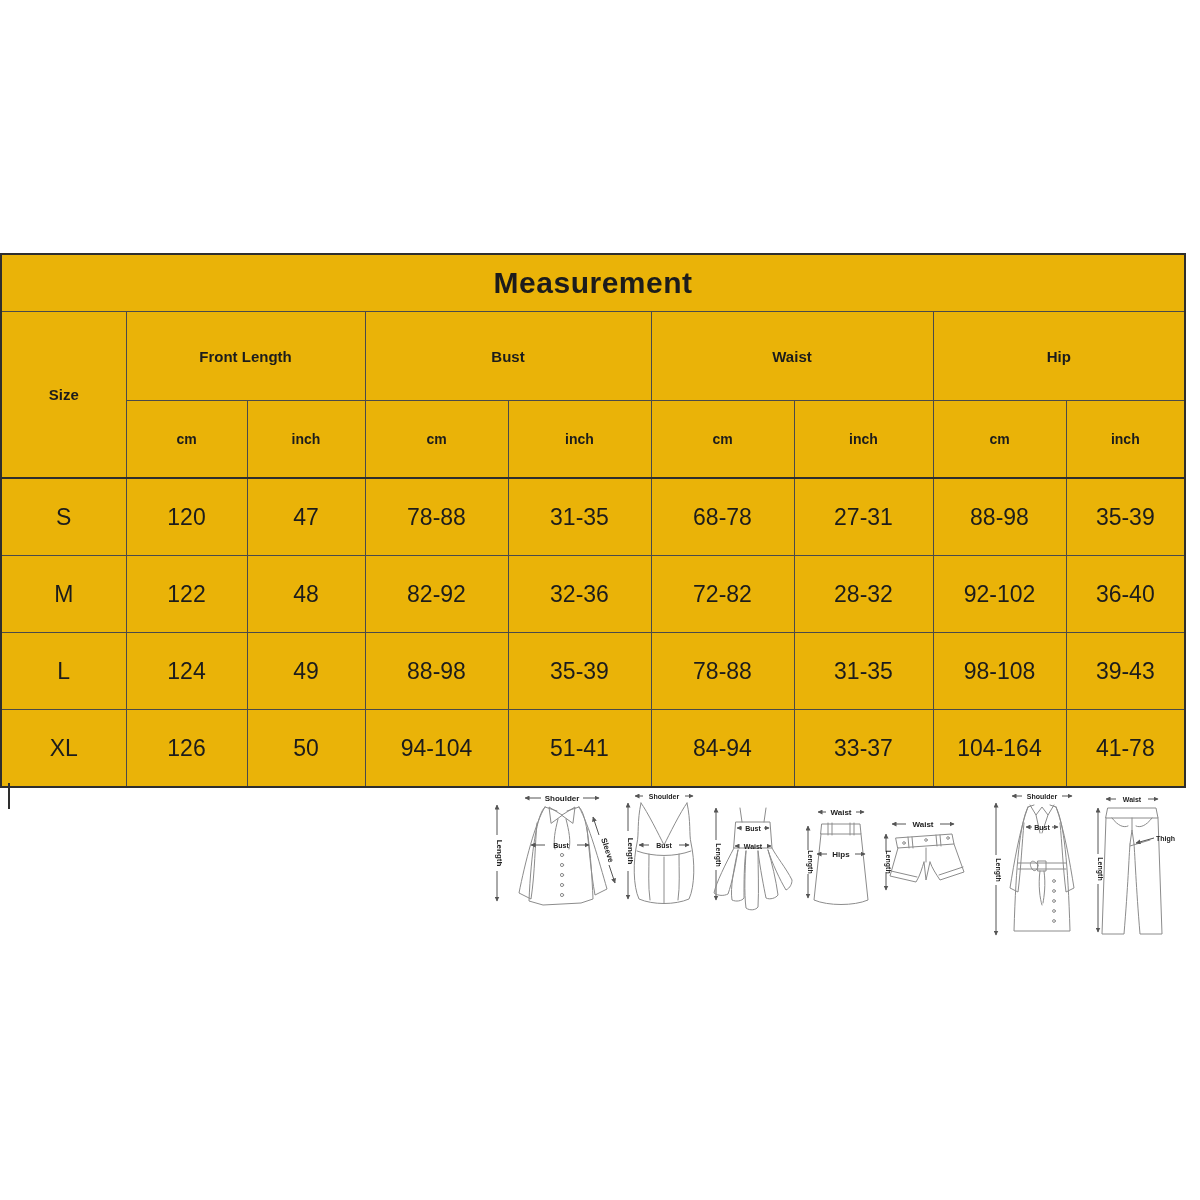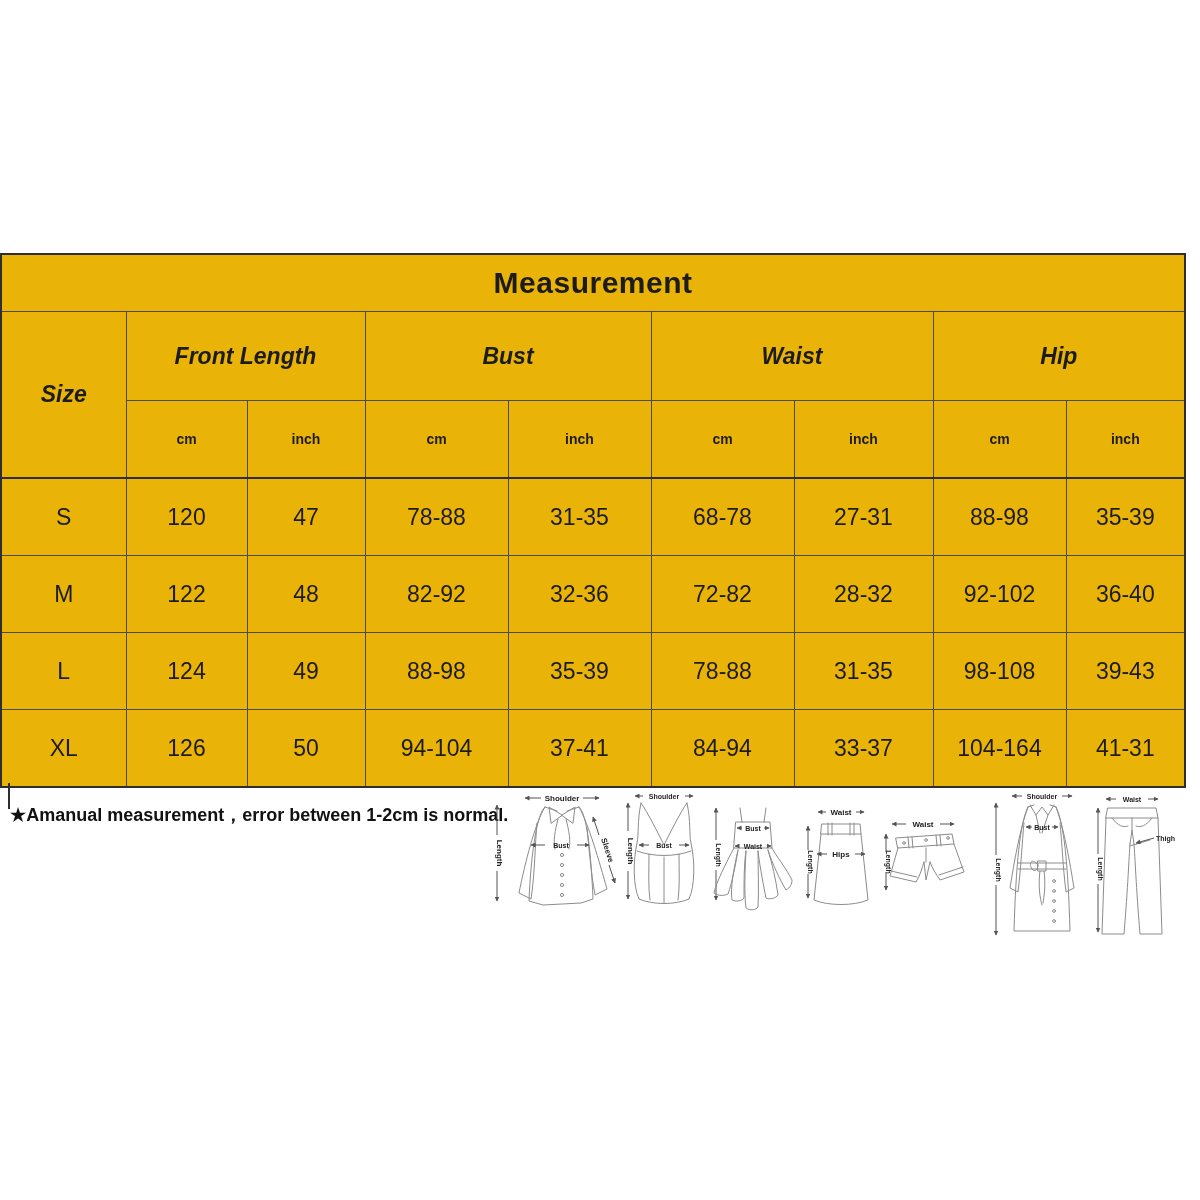--- a/index.html
+++ b/index.html
@@ -3,21 +3,21 @@
 <meta charset="utf-8">
 <style>
   html,body{margin:0;padding:0;background:#ffffff;}
   .sheet{position:relative;width:1200px;height:1200px;background:#ffffff;overflow:hidden;
          font-family:"Liberation Sans",sans-serif;color:#1c1c1c;}
   table.meas{position:absolute;left:0;top:253px;width:1184px;border-collapse:collapse;
              table-layout:fixed;border:2px solid #2e2e2e;background:#eab308;}
   table.meas th,table.meas td{border:1px solid #4a4a4a;text-align:center;vertical-align:middle;
              padding:0;color:#1c1c1c;}
   tr.title-row th{height:56px;font-size:30px;font-weight:600;letter-spacing:0.5px;}
-  tr.group-row th{height:88px;font-size:23px;font-weight:600;font-style:italic;}
+  tr.group-row th{height:88px;font-size:15px;font-weight:600;}
   tr.unit-row th{height:76px;font-size:14px;font-weight:600;}
   tbody td{height:76px;font-size:23px;font-weight:400;}
   tbody tr:first-child td{border-top:2px solid #2e2e2e;}
   th.size-head{font-size:23px;font-weight:600;}
   .note{position:absolute;left:10px;top:803px;font-size:18px;font-weight:600;color:#111111;
         white-space:nowrap;}
   .left-stub{position:absolute;left:8px;top:783px;width:2px;height:26px;background:#2e2e2e;}
   .diagrams{position:absolute;left:480px;top:788px;width:710px;height:152px;}
   .diagrams svg{display:block;}
   .sk{stroke:#8c8c8c;stroke-width:1;fill:none;stroke-linecap:round;stroke-linejoin:round;}
@@ -96,32 +96,31 @@
         <td>78-88</td>
         <td>31-35</td>
         <td>98-108</td>
         <td>39-43</td>
       </tr>
       <tr>
         <td>XL</td>
         <td>126</td>
         <td>50</td>
         <td>94-104</td>
-        <td>37-41</td>
+        <td>51-41</td>
         <td>84-94</td>
         <td>33-37</td>
         <td>104-164</td>
-        <td>41-31</td>
+        <td>41-78</td>
       </tr>
     </tbody>
   </table>
 
   <div class="left-stub"></div>
 
-  <div class="note">★Amanual measurement，error between 1-2cm is normal.</div>
 
   <div class="diagrams">
     <svg width="710" height="152" viewBox="0 0 710 152">
       <defs>
         <marker id="ah" viewBox="0 0 10 10" refX="9" refY="5" markerWidth="5" markerHeight="5" orient="auto-start-reverse">
           <path d="M0,0 L10,5 L0,10 z" fill="#555555"></path>
         </marker>
       </defs>
 
       <g transform="translate(5,5)">

